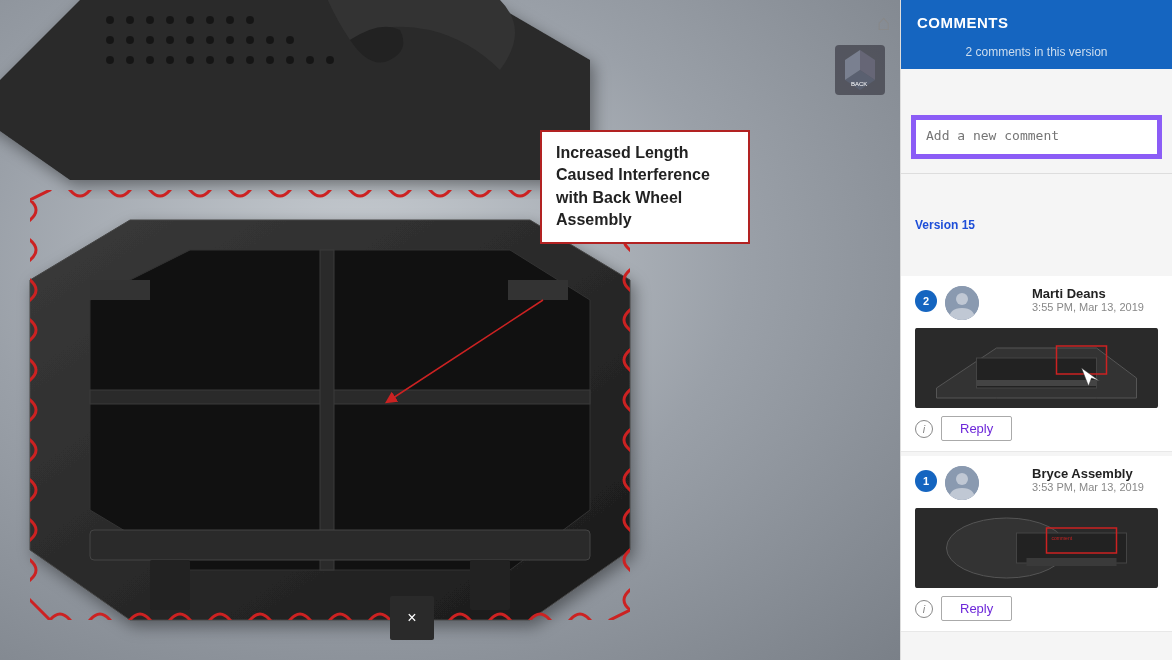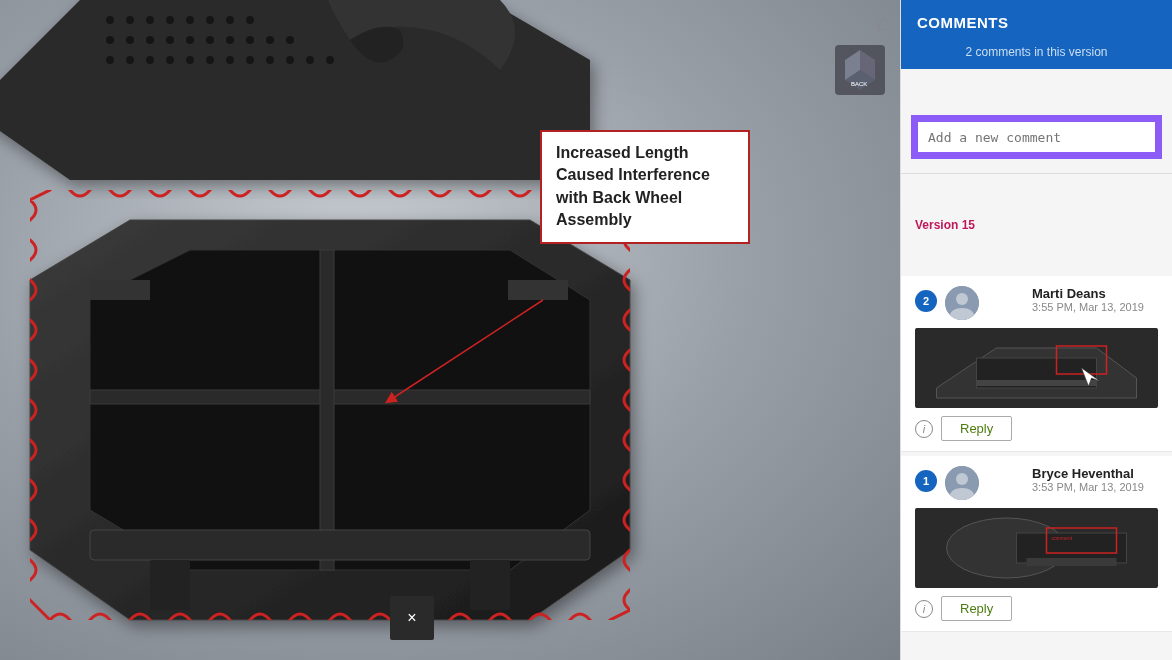--- a/index.html
+++ b/index.html
@@ -142,33 +142,33 @@
 
     .new-comment-area {
       padding: 10px;
       background: #f5f5f5;
       border-bottom: 1px solid #ddd;
     }
 
     .new-comment-input {
       width: 100%;
       height: 44px;
-      border: 7px solid #8b5cf6;
+      border: 5px solid #8b5cf6;
       background: white;
       padding: 8px 10px;
       font-size: 13px;
       color: #701a75;
       resize: none;
       outline: none;
     }
 
     .version-label {
       padding: 8px 14px 4px;
       font-size: 12px;
-      color: #be185d;
+      color: #1d4ed8;
       font-weight: 600;
     }
 
     .comments-list {
       flex: 1;
       overflow-y: auto;
     }
 
     .comment-card {
       background: white;
@@ -265,21 +265,21 @@
       align-items: center;
       justify-content: center;
       cursor: pointer;
     }
 
     .reply-btn {
       border: 1.5px solid #aaa;
       background: white;
       padding: 4px 18px;
       font-size: 13px;
-      color: #4d7c0f;
+      color: #6d28d9;
       cursor: pointer;
       border-radius: 2px;
     }
   </style>
 </head>
 <body>
 
 <div id="viewport">
 
   <div class="model-bg"></div>
@@ -498,21 +498,21 @@
       <div class="comment-header">
         <div class="comment-badge">1</div>
         <div class="comment-avatar">
           <svg viewBox="0 0 34 34" xmlns="http://www.w3.org/2000/svg">
             <circle cx="17" cy="17" r="17" fill="#8a9ab0"></circle>
             <circle cx="17" cy="13" r="6" fill="#c0c8d4"></circle>
             <path d="M4,34 Q4,22 17,22 Q30,22 30,34" fill="#c0c8d4"></path>
           </svg>
         </div>
         <div class="comment-meta">
-          <div class="comment-author">Bryce Heventhal</div>
+          <div class="comment-author">Bryce Assembly</div>
           <div class="comment-time">3:53 PM, Mar 13, 2019</div>
         </div>
       </div>
 
       <div class="comment-thumbnail">
         <svg viewBox="0 0 240 80" xmlns="http://www.w3.org/2000/svg">
           <rect width="240" height="80" fill="#2a2a2a"></rect>
 
           <ellipse cx="90" cy="40" rx="60" ry="30" fill="#333" stroke="#555" stroke-width="1"></ellipse>
           <rect x="100" y="25" width="110" height="30" fill="#222" stroke="#444" stroke-width="1"></rect>

